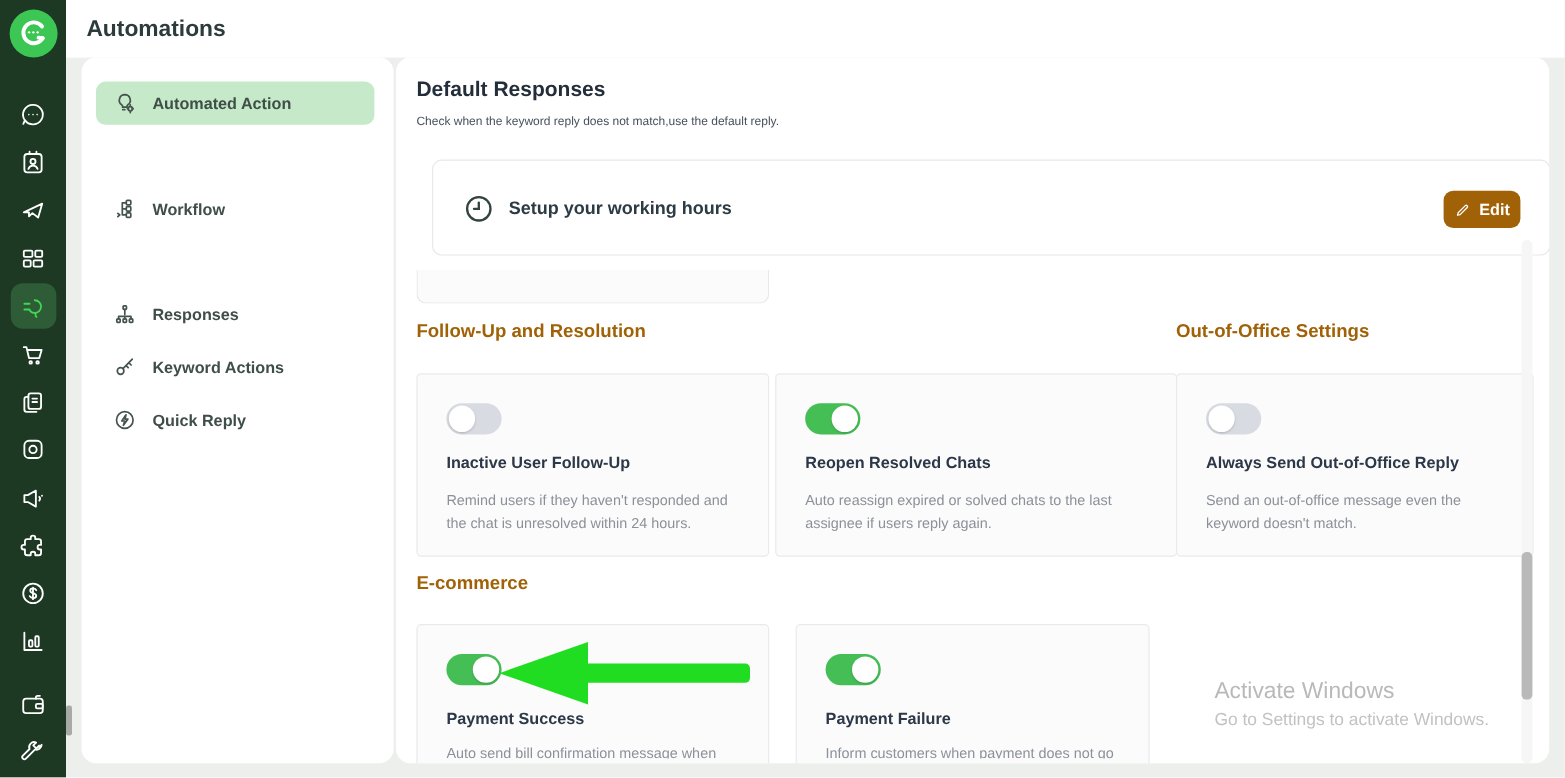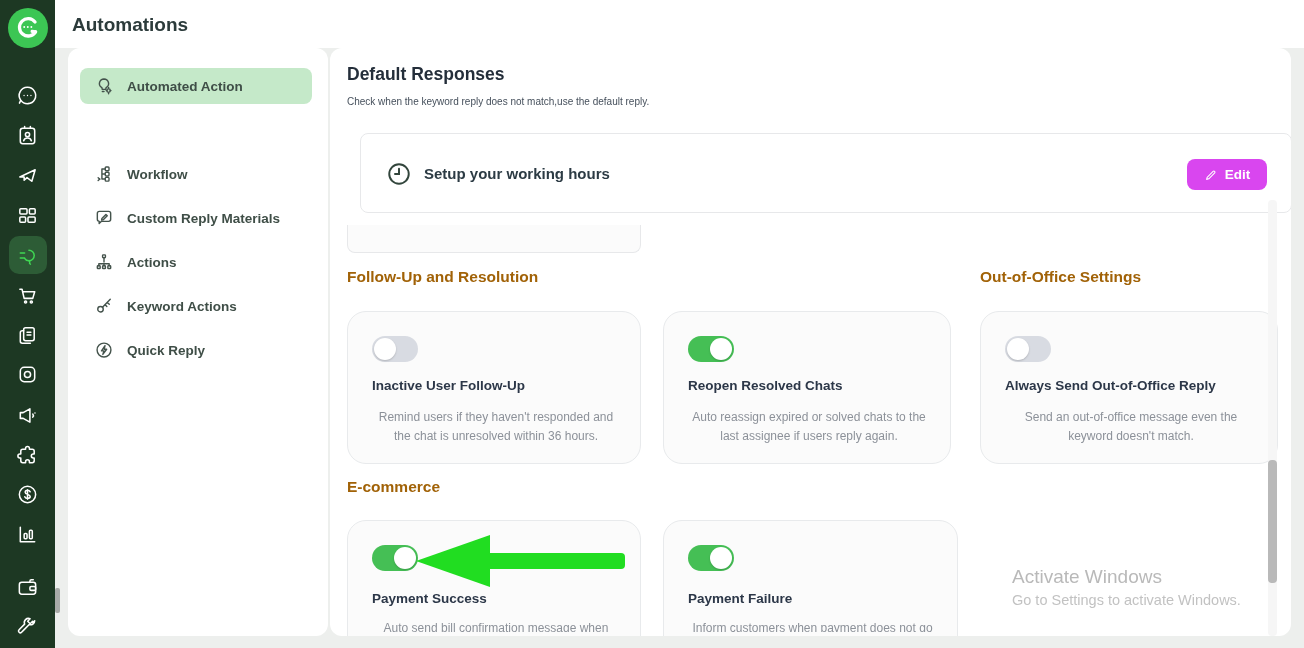--- a/index.html
+++ b/index.html
@@ -27,28 +27,28 @@
   .menu-item span.lbl { margin-left:13px; font-size:13.5px; font-weight:700; color:#3f4e47; }
 
   
   .main-card { position:absolute; left:330px; top:48px; width:961px; height:588px; background:#fff; border-radius:12px; overflow:hidden; }
   .main-card .h-main { position:absolute; left:17px; top:16px; font-size:17.5px; font-weight:700; color:#242e3a; }
   .main-card .h-sub { position:absolute; left:17px; top:48px; font-size:10px; color:#46505c; }
 
   .wh-card { position:absolute; left:30px; top:85px; width:932px; height:80px; border:1px solid #e7e8ea; border-radius:8px; background:#fff; }
   .wh-card svg.clock { position:absolute; left:25px; top:27px; width:26px; height:26px; stroke:#32453c; fill:none; stroke-width:1.8; stroke-linecap:round; }
   .wh-card .wh-label { position:absolute; left:63px; top:31px; font-size:15px; font-weight:700; color:#2c3b44; }
-  .edit-btn { position:absolute; right:24px; top:25px; width:80px; height:31px; background:#d946ef; border:none; border-radius:8px; color:#fff; font-size:13.5px; font-weight:700; font-family:"Liberation Sans",sans-serif; display:flex; align-items:center; justify-content:center; gap:7px; cursor:pointer; }
+  .edit-btn { position:absolute; right:24px; top:25px; width:64px; height:31px; background:#a16207; border:none; border-radius:8px; color:#fff; font-size:13.5px; font-weight:700; font-family:"Liberation Sans",sans-serif; display:flex; align-items:center; justify-content:center; gap:7px; cursor:pointer; }
   .edit-btn svg { width:14px; height:14px; stroke:#fff; fill:none; stroke-width:1.8; stroke-linecap:round; stroke-linejoin:round; }
 
   .partial-card { position:absolute; left:17px; top:177px; width:294px; height:28px; background:#fbfbfb; border:1px solid #e7e8ea; border-top:none; border-radius:0 0 8px 8px; }
 
   .sec-title { position:absolute; font-size:15.5px; font-weight:700; color:#a16207; }
 
-  .opt-card { position:absolute; background:#fbfbfb; border:1px solid #e8eaec; border-radius:19px;text-align:center; }
+  .opt-card { position:absolute; background:#fbfbfb; border:1px solid #e8eaec; border-radius:4px; }
   .opt-card .title { position:absolute; left:24px; font-size:13.5px; font-weight:700; color:#2c3748; }
   .opt-card .desc { position:absolute; left:24px; right:20px; font-size:12px; line-height:1.55; color:#8c9199; }
   .clip { overflow:hidden; }
 
   .toggle { position:absolute; left:24px; top:24px; width:46px; height:26px; border-radius:13px; cursor:pointer; }
   .toggle.on { background:#45bf55; }
   .toggle.off { background:#d8dbe2; }
   .toggle .knob { position:absolute; top:2px; width:22px; height:22px; border-radius:50%; background:#fff; box-shadow:0 1px 2px rgba(0,0,0,.18); }
   .toggle.on .knob { right:2px; }
   .toggle.off .knob { left:2px; }
@@ -184,36 +184,29 @@
   </div>
   <div class="menu-item" style="top:108px">
     <svg viewBox="0 0 24 24">
         <rect x="13.5" y="3.5" width="4.5" height="4.5" rx="1"></rect>
         <rect x="13.5" y="9.8" width="4.5" height="4.5" rx="1"></rect>
         <rect x="13.5" y="16" width="4.5" height="4.5" rx="1"></rect>
         <path d="M13.5 6H9.5v12h4M13.5 12h-4M7 18.2 5 16.5M7 18l-2 1.8"></path>
       </svg>
     <span class="lbl">Workflow</span>
   </div>
-  <div class="menu-item" style="top:152px">
-    <svg viewBox="0 0 24 24">
-        <path d="M20 13.5a2.5 2.5 0 0 1-2.5 2.5H9l-2.8 2.7V16H6.5A2.5 2.5 0 0 1 4 13.5v-7A2.5 2.5 0 0 1 6.5 4h11A2.5 2.5 0 0 1 20 6.5z"></path>
-        <path d="m9.5 12.5 4.8-4.8 1.6 1.6-4.8 4.8-2 .4z"></path>
-      </svg>
-    <span class="lbl">Custom Reply Materials</span>
-  </div>
   <div class="menu-item" style="top:196px">
     <svg viewBox="0 0 24 24">
         <rect x="10.3" y="3.5" width="3.4" height="3.4" rx="0.8"></rect>
         <path d="M12 6.9v5.1M5.8 16.5v-2.5h12.4v2.5M12 14v2.5"></path>
         <rect x="4" y="16.5" width="3.4" height="3.4" rx="0.8"></rect>
         <rect x="10.3" y="16.5" width="3.4" height="3.4" rx="0.8"></rect>
         <rect x="16.6" y="16.5" width="3.4" height="3.4" rx="0.8"></rect>
       </svg>
-    <span class="lbl">Actions</span>
+    <span class="lbl">Responses</span>
   </div>
   <div class="menu-item" style="top:240px">
     <svg viewBox="0 0 24 24">
         <circle cx="7.8" cy="15.8" r="3.3"></circle>
         <path d="M10.2 13.4 19.5 4M16 7.5l2.3 2.3M13.2 10.3l2.2 2.2"></path>
       </svg>
     <span class="lbl">Keyword Actions</span>
   </div>
   <div class="menu-item" style="top:284px">
     <svg viewBox="0 0 24 24">
@@ -244,24 +237,24 @@
 
   <div class="partial-card"></div>
 
   <div class="sec-title" style="left:17px; top:220px">Follow-Up and Resolution</div>
 
   <div class="opt-card" style="left:17px; top:263px; width:294px; height:153px">
     <div class="toggle off">
         <div class="knob"></div>
       </div>
     <div class="title" style="top:66px">Inactive User Follow-Up</div>
-    <div class="desc" style="top:96px">Remind users if they haven't responded and the chat is unresolved within 36 hours.</div>
-  </div>
-
-  <div class="opt-card" style="left:333px; top:263px; width:288px; height:153px">
+    <div class="desc" style="top:96px">Remind users if they haven't responded and the chat is unresolved within 24 hours.</div>
+  </div>
+
+  <div class="opt-card" style="left:316px; top:263px; width:335px; height:153px">
     <div class="toggle on">
         <div class="knob"></div>
       </div>
     <div class="title" style="top:66px">Reopen Resolved Chats</div>
     <div class="desc" style="top:96px">Auto reassign expired or solved chats to the last assignee if users reply again.</div>
   </div>
 
   <div class="sec-title" style="left:650px; top:220px">Out-of-Office Settings</div>
 
   <div class="opt-card" style="left:650px; top:263px; width:298px; height:153px">

